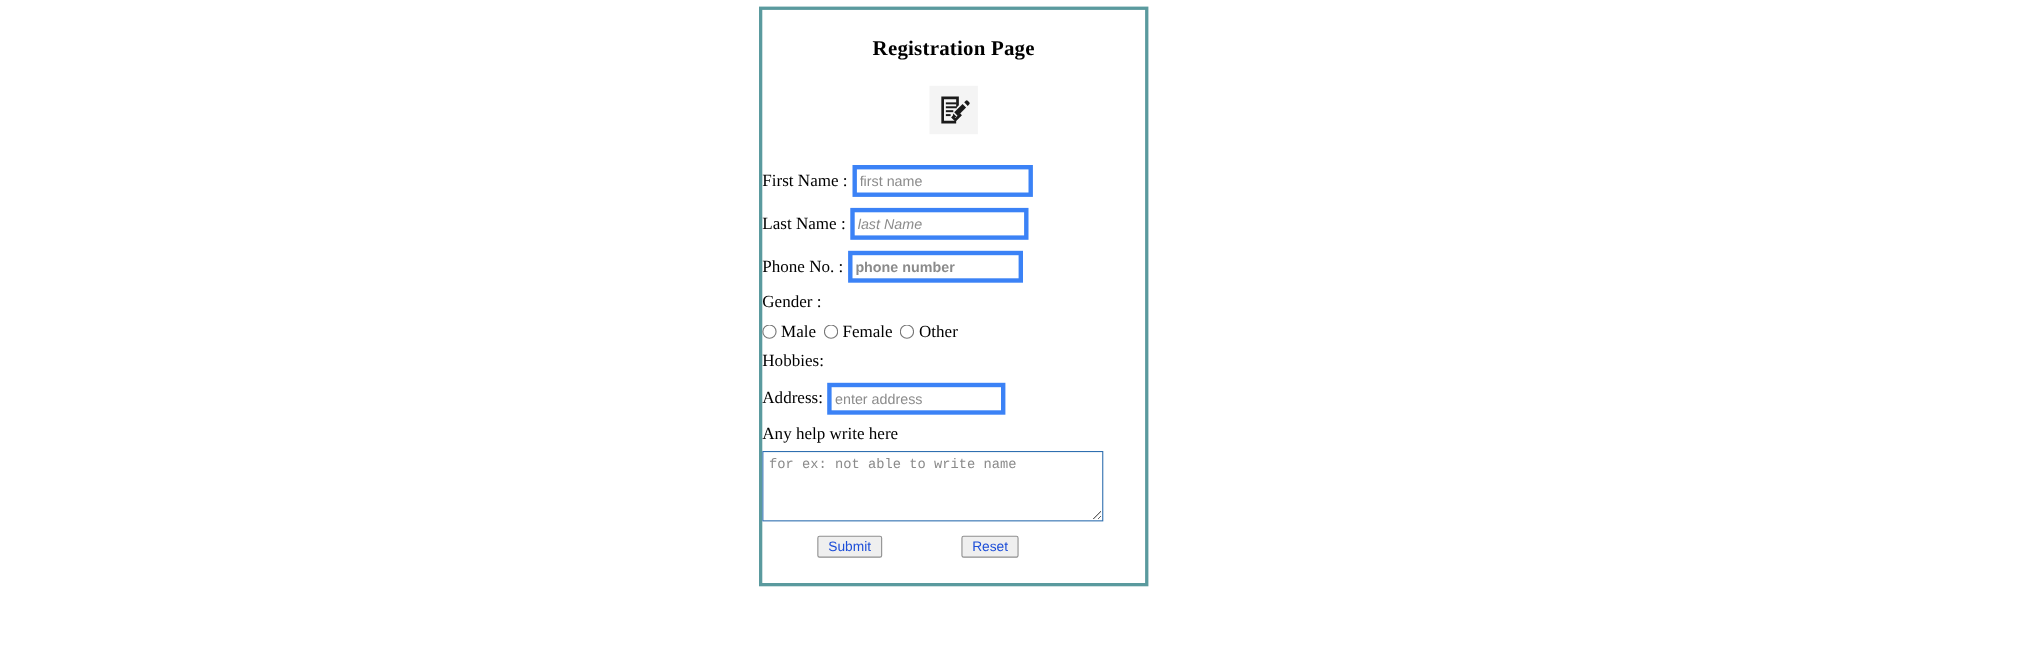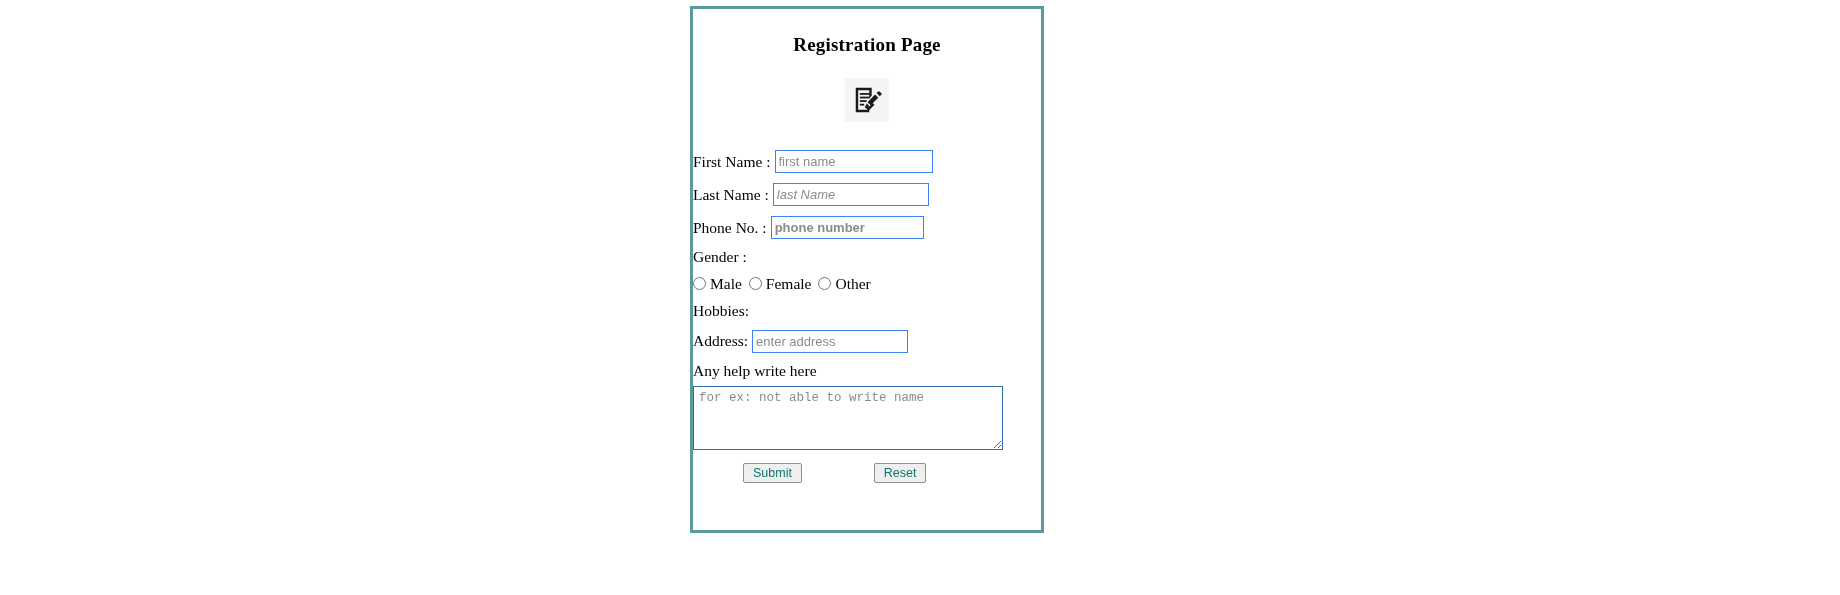--- a/index.html
+++ b/index.html
@@ -69,21 +69,21 @@
   .field-label {
     font-family: "Liberation Serif", "DejaVu Serif", serif;
     font-size: 15.5px;
     margin-right: 4px;
   }
 
   input[type="text"] {
     font-family: "Liberation Sans", sans-serif;
     font-size: 13px;
     color: #000;
-    border: 1px solid #3b82f6;
+    border: 4px solid #3b82f6;
     background: #ffffff;
     padding: 2px 3px;
     height: 17px;
     box-sizing: content-box;
     outline: none;
   }
   input[type="text"]::placeholder {
     color: #8b8b8b;
     font-family: "Liberation Sans", sans-serif;
     font-size: 13px;
@@ -151,21 +151,21 @@
     opacity: 1;
   }
 
   #button-row {
     margin-top: 13px;
     padding-left: 50px;
   }
   .form-button {
     font-family: "Liberation Sans", sans-serif;
     font-size: 12.5px;
-    color: #0f766e;
+    color: #1d4ed8;
     background: #efefef;
     border: 1px solid #8f8f8f;
     border-radius: 2px;
     padding: 2px 9px;
     cursor: pointer;
   }
   #reset-button { margin-left: 68px; }
 </style>
 </head>
 <body>

